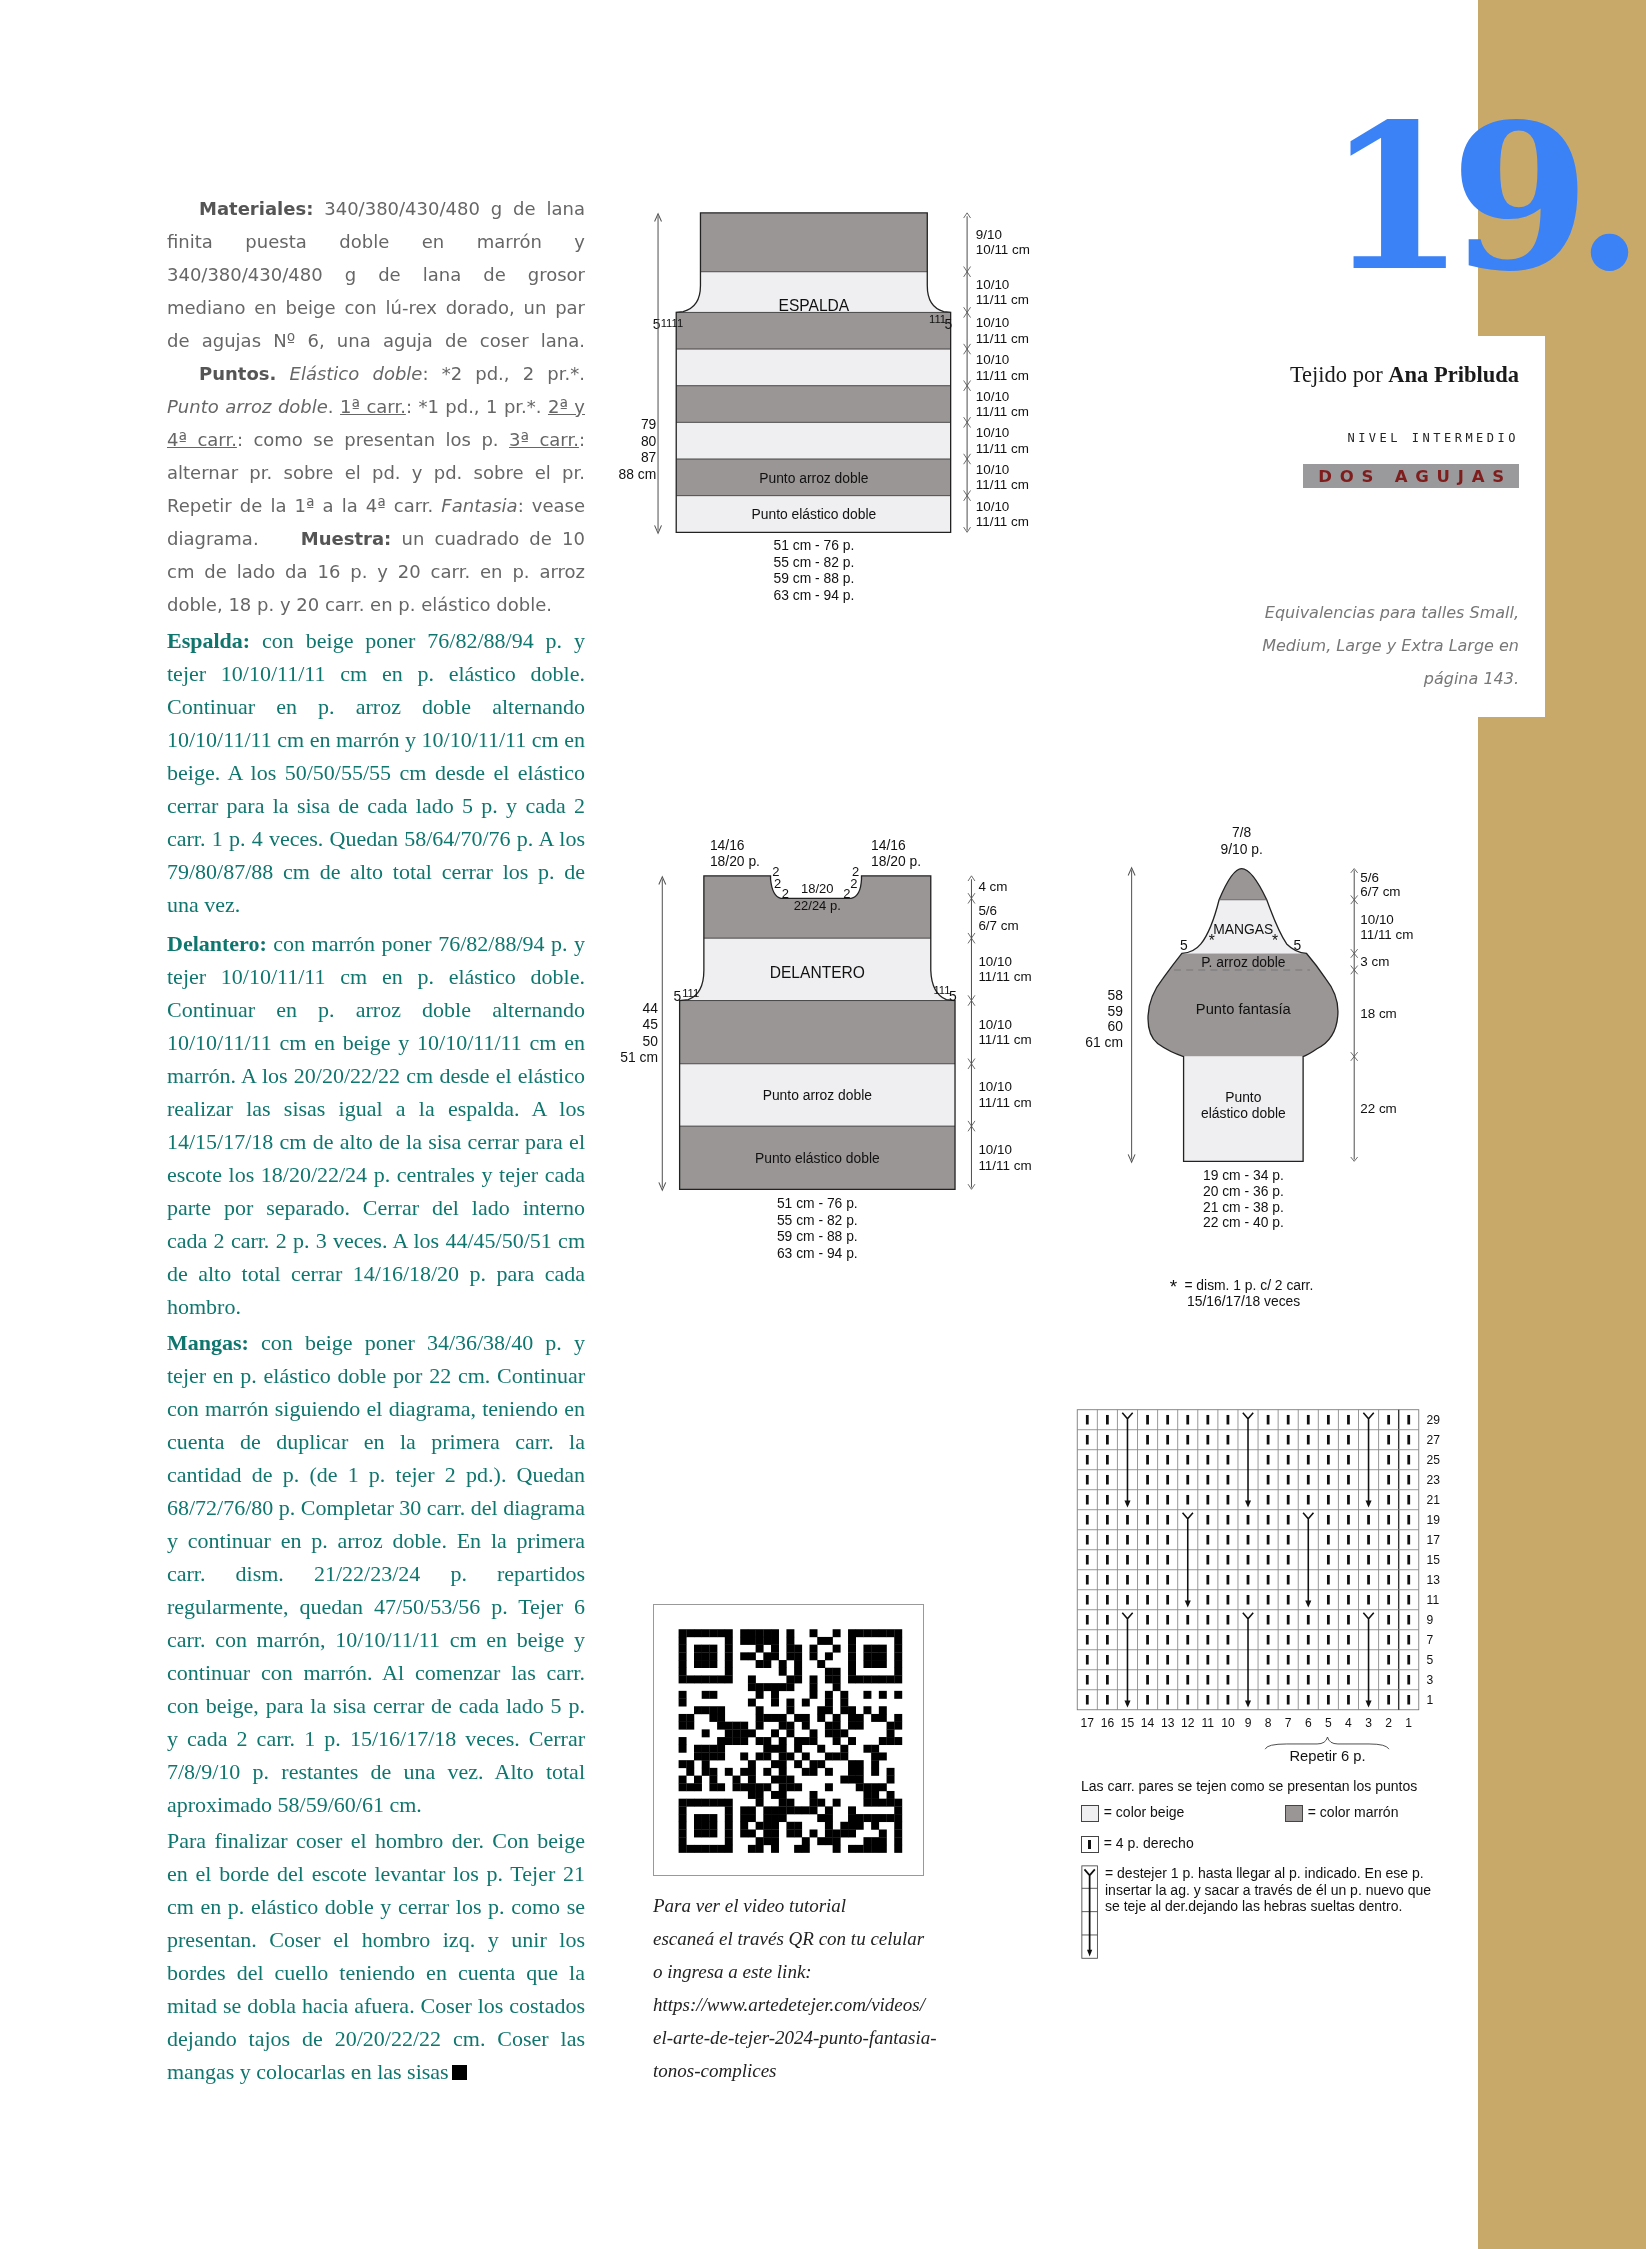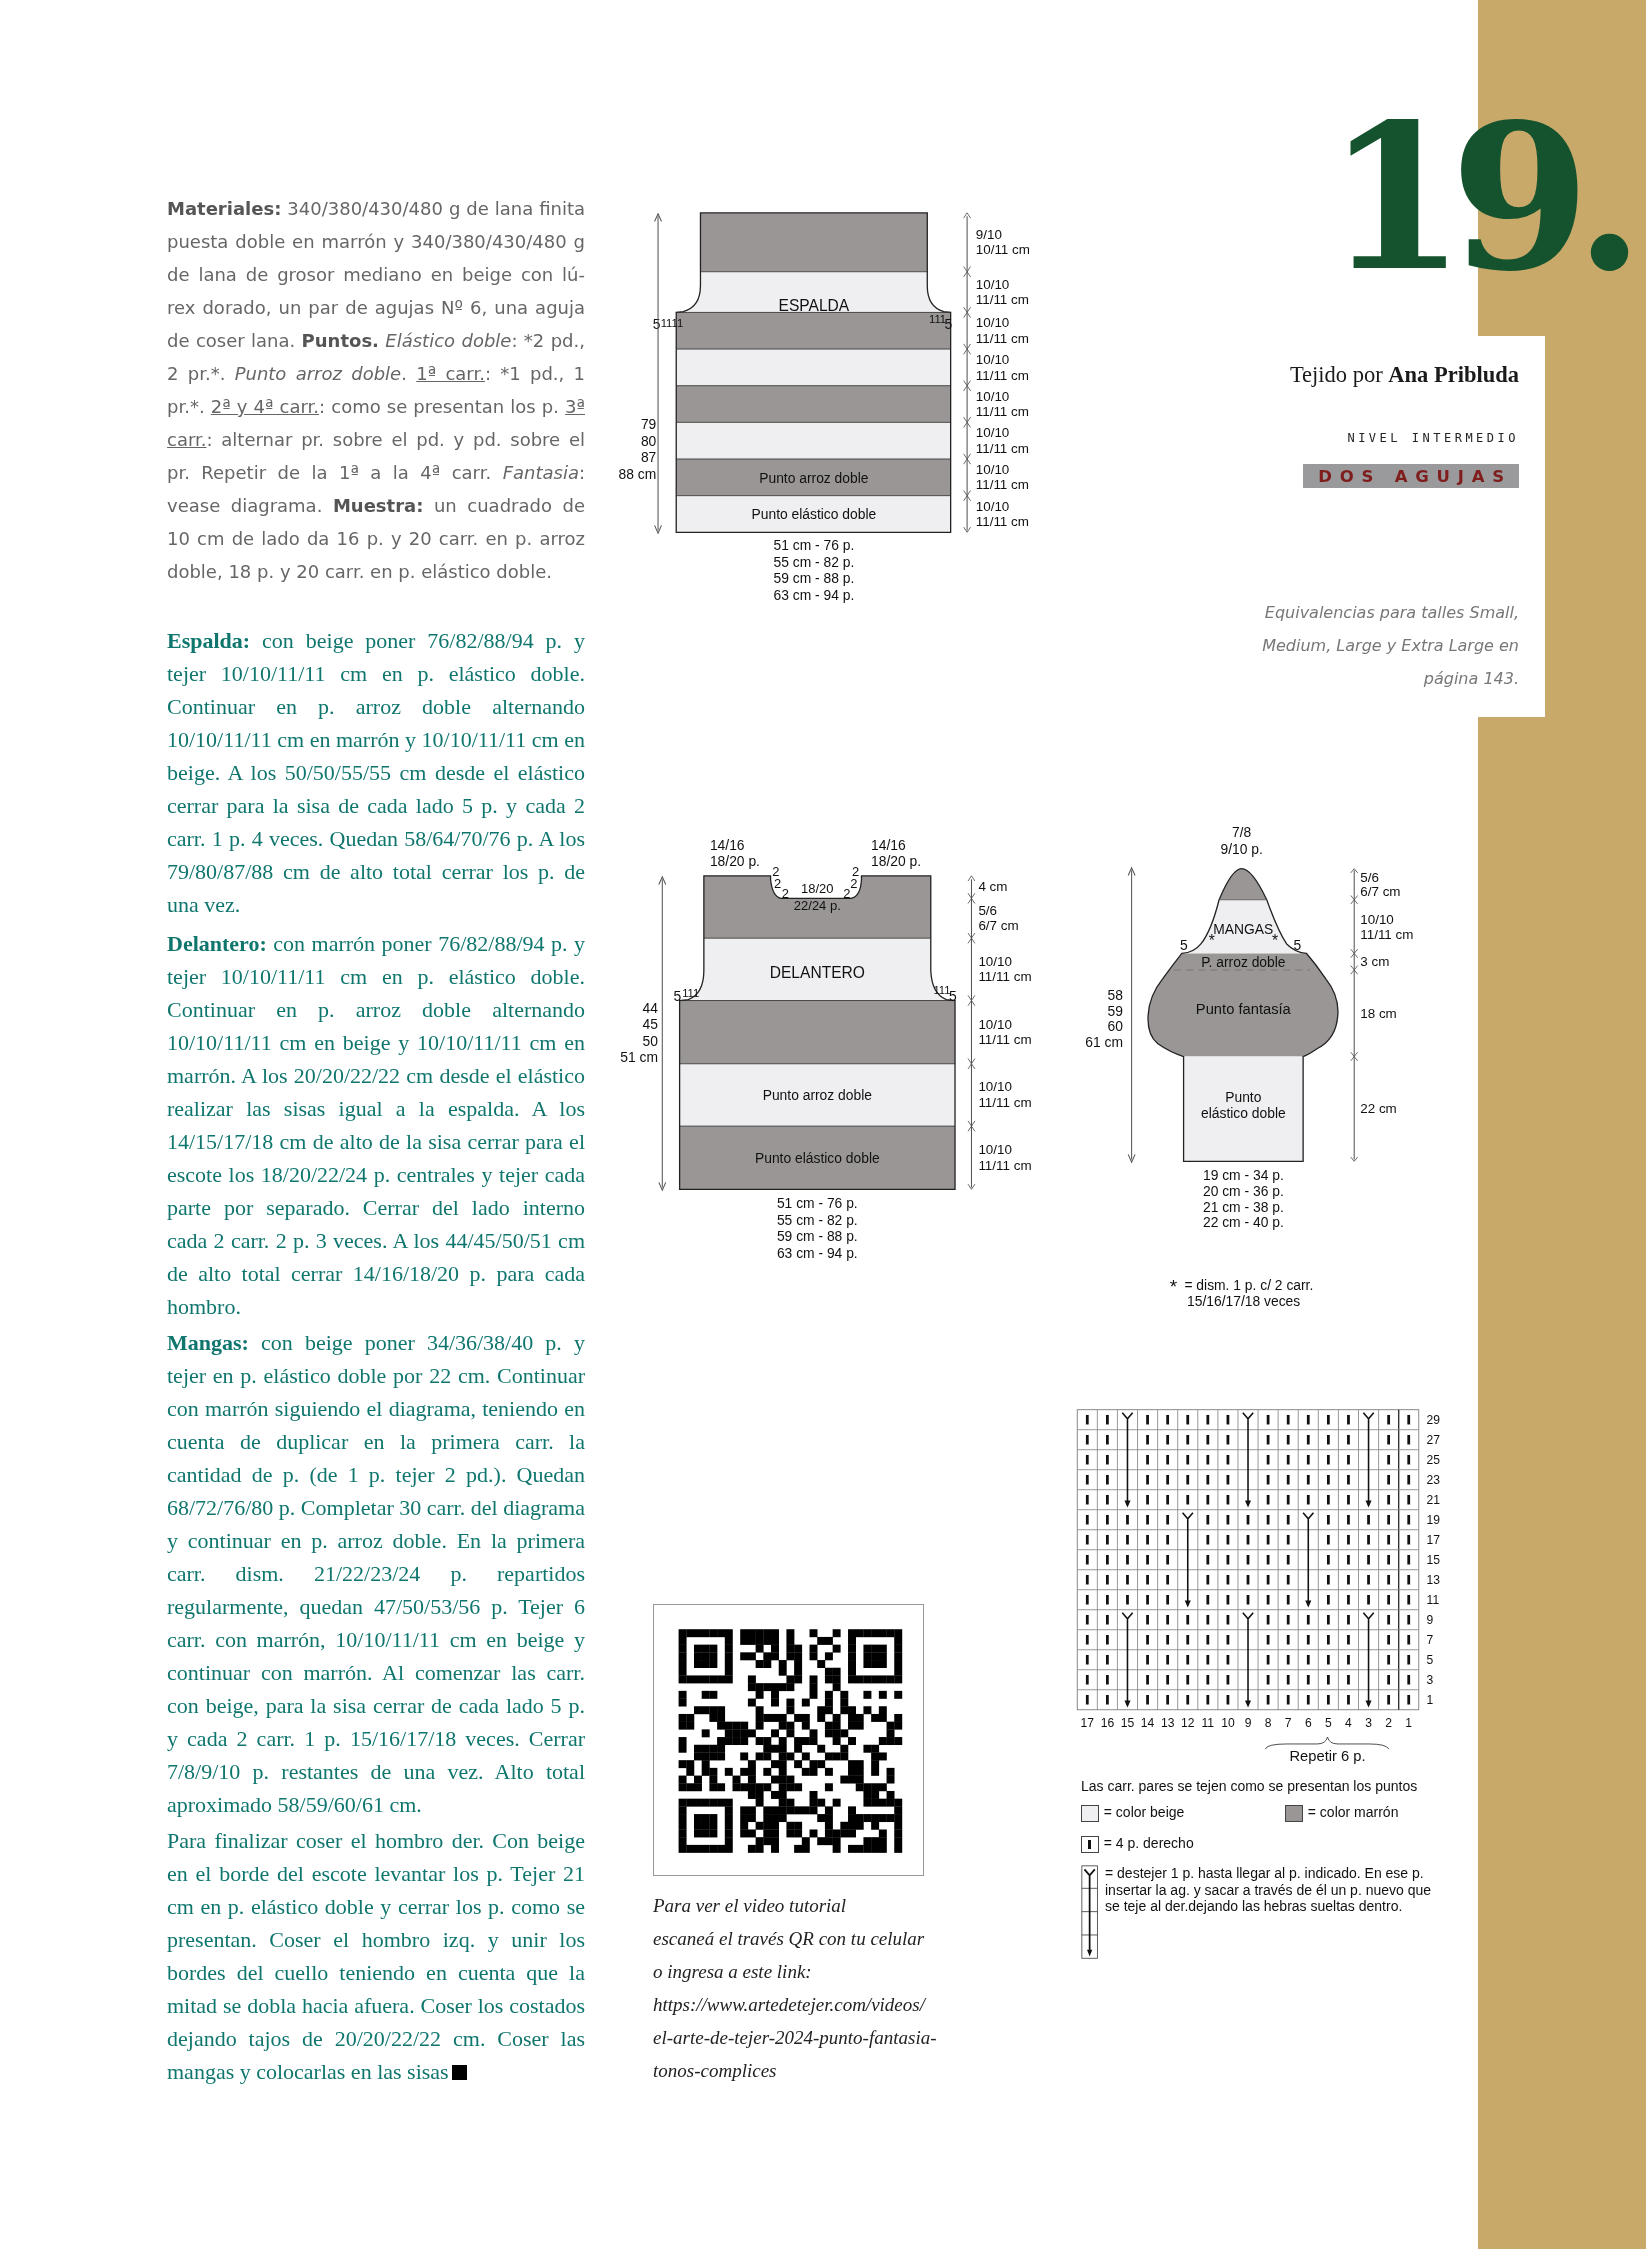--- a/index.html
+++ b/index.html
@@ -1,37 +1,37 @@
 <!DOCTYPE html>
 <html style="font-size:14px"><head>
 <meta charset="utf-8">
 <style>
   html, body { margin:0; padding:0; }
   body { width:1646px; height:2250px; position:relative; background:#ffffff; overflow:hidden;
          font-family:"Liberation Serif", serif; color:#1a1a1a; }
   .abs { position:absolute; }
   #gold-bar { left:1478px; top:0; width:168px; height:2250px; background:#C8A96A; }
   #big-number { left:1326px; top:97px; font-family:"DejaVu Serif", serif; font-weight:bold;
-       font-size:201px; line-height:1; letter-spacing:-15.6px; color:#14532d; }
+       font-size:201px; line-height:1; letter-spacing:-15.6px; color:#3b82f6; }
   #info-card { left:1248px; top:336px; width:297px; height:381px; background:#fff; }
   .card-line { position:absolute; right:26px; text-align:right; white-space:nowrap; }
   #credit { top:26px; font-family:"Liberation Serif", serif; font-size:22.5px; }
   #credit b { font-weight:bold; }
   #level { top:95px; font-family:"DejaVu Sans Mono", monospace; font-size:12px; letter-spacing:3.5px; color:#222; }
   #technique { top:128px; background:#9a9a9c; color:#7f1d1d; font-family:"DejaVu Sans", sans-serif;
        font-weight:bold; font-size:16.5px; letter-spacing:7.8px; padding:2.6px 7px 2.6px 15.6px; }
   #sizes { top:192px; font-family:"DejaVu Sans", sans-serif; font-size:21px; line-height:33px; width:277px; }
   #sizes b { font-weight:bold; }
   #equiv { top:260px; font-family:"DejaVu Sans", sans-serif; font-style:italic; font-size:16px;
        line-height:33px; color:#777; width:286px; white-space:normal; }
 
   
   #materials { left:167px; top:192px; width:418px; font-family:"DejaVu Sans", sans-serif; font-size:18px;
        line-height:33px; color:#666; text-align:justify; }
-  #materials b { color:#555; }
+  #materials b { color:#555;margin-left:32px; }
   #materials u { text-decoration:underline; }
   .body-text { position:absolute; left:167px; width:418px; font-family:"Liberation Serif", serif; font-size:22px;
        line-height:33px; text-align:justify; color:#0f766e; hyphens:manual; }
   .body-text b { font-weight:bold; }
   #espalda-text { top:624px; }
   #delantero-text { top:927px; }
   #mangas-text { top:1326px; }
   #final-text { top:1824px; }
   .end-square { display:inline-block; width:14.7px; height:14.7px; background:#000; vertical-align:-0.9px; margin-left:3.5px; }
 

